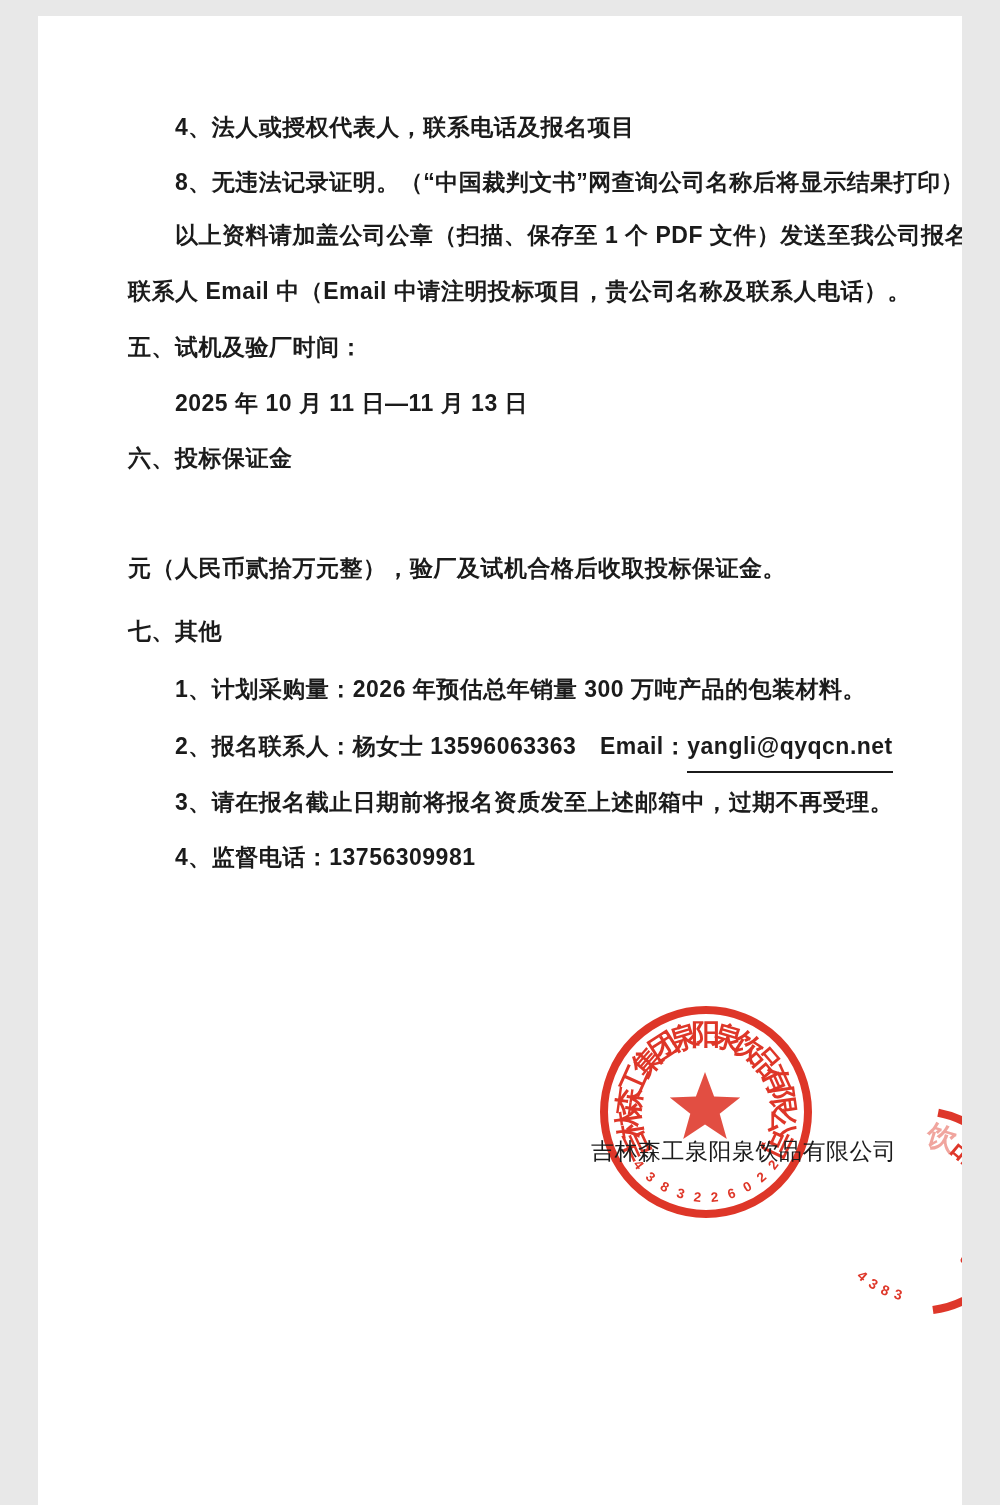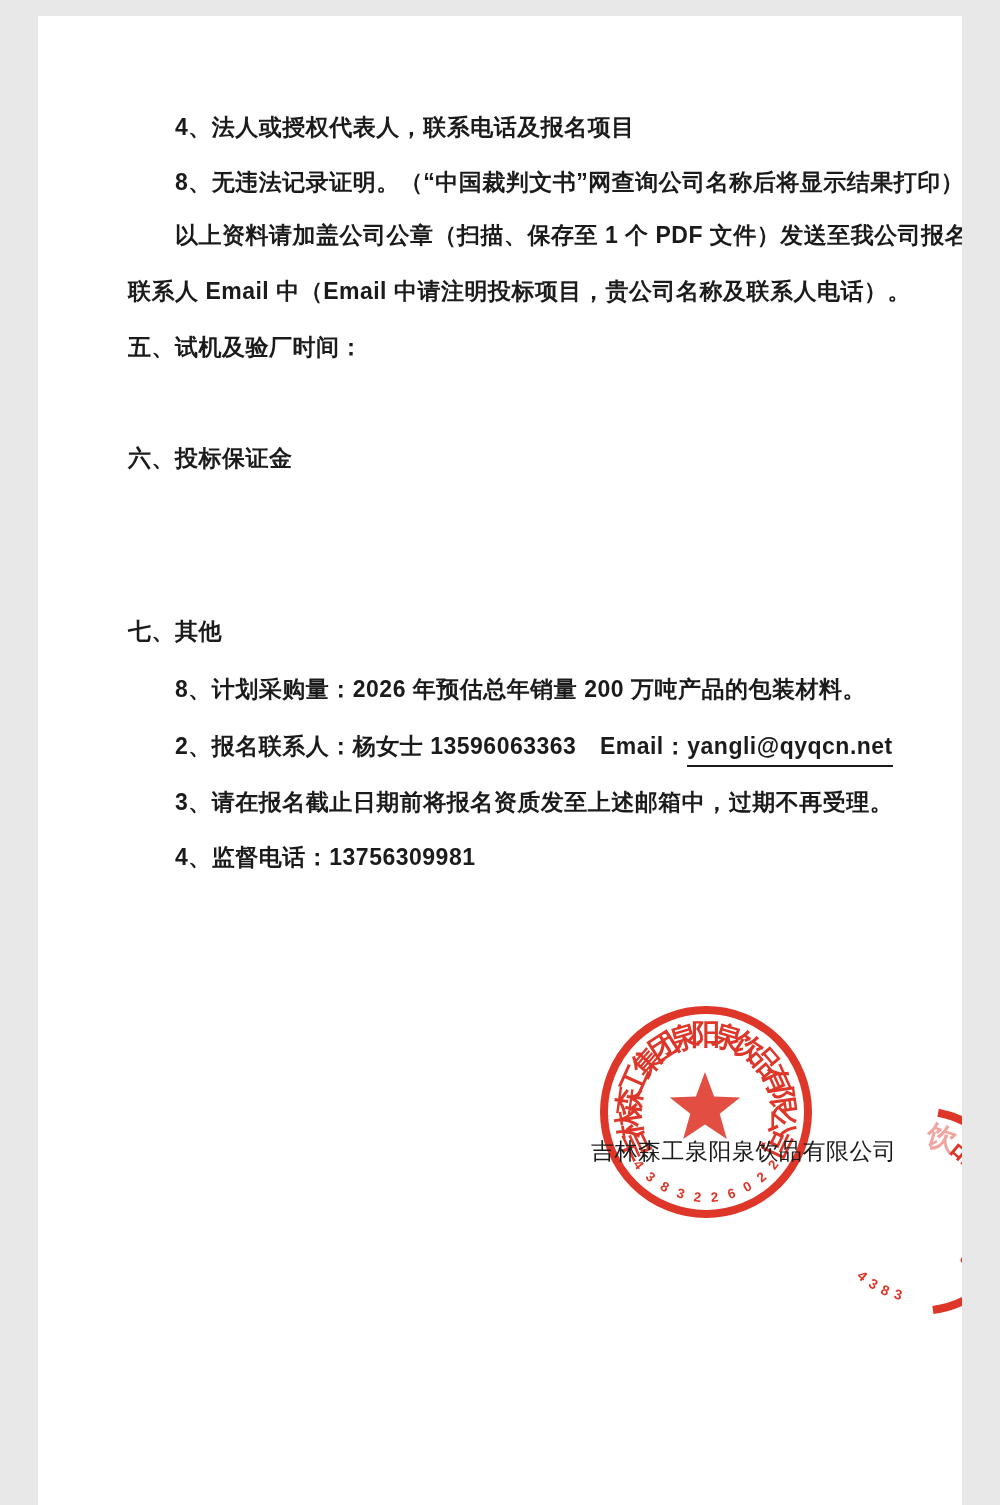--- a/index.html
+++ b/index.html
@@ -18,21 +18,21 @@
     font-size:23px;
     font-weight:700;
     line-height:30px;
     white-space:nowrap;
     letter-spacing:0.5px;
   }
   .indent{left:137px;}
   .underline{
     text-decoration:none;
     border-bottom:2px solid #1b1b1b;
-    padding-bottom:6px;
+    padding-bottom:12px;
   }
   .sig{
     position:absolute;
     font-size:23px;
     font-weight:400;
     white-space:nowrap;
     letter-spacing:0.5px;
     z-index:3;
   }
   .stamp-svg{
@@ -47,23 +47,25 @@
 </head>
 <body>
 
 <div class="page">
 
   <div class="line indent" style="top:96px">4、法人或授权代表人，联系电话及报名项目</div>
   <div class="line indent" style="top:151px">8、无违法记录证明。（“中国裁判文书”网查询公司名称后将显示结果打印）</div>
   <div class="line indent" style="top:204px">以上资料请加盖公司公章（扫描、保存至 1 个 PDF 文件）发送至我公司报名</div>
   <div class="line" style="top:316px">五、试机及验厂时间：</div>
   <div class="line" style="top:260px">联系人 Email 中（Email 中请注明投标项目，贵公司名称及联系人电话）。</div>
+  <div class="line indent" style="top:372px">2025 年 10 月 11 日—11 月 13 日</div>
   <div class="line" style="top:427px">六、投标保证金</div>
+  <div class="line" style="top:537px">元（人民币贰拾万元整），验厂及试机合格后收取投标保证金。</div>
   <div class="line" style="top:600px">七、其他</div>
-  <div class="line indent" style="top:658px">8、计划采购量：2026 年预估总年销量 200 万吨产品的包装材料。</div>
+  <div class="line indent" style="top:658px">1、计划采购量：2026 年预估总年销量 300 万吨产品的包装材料。</div>
 
   <div class="line indent" style="top:715px">
     <span>2、报名联系人：杨女士 13596063363　Email：</span><span class="underline">yangli@qyqcn.net</span>
   </div>
 
   <div class="line indent" style="top:771px">3、请在报名截止日期前将报名资质发至上述邮箱中，过期不再受理。</div>
   <div class="line indent" style="top:826px">4、监督电话：13756309981</div>
 
   <svg class="stamp-svg" style="left:553px;top:981px" width="230" height="230" viewBox="0 0 230 230">
     <g fill="#dc2718" opacity="0.93">

